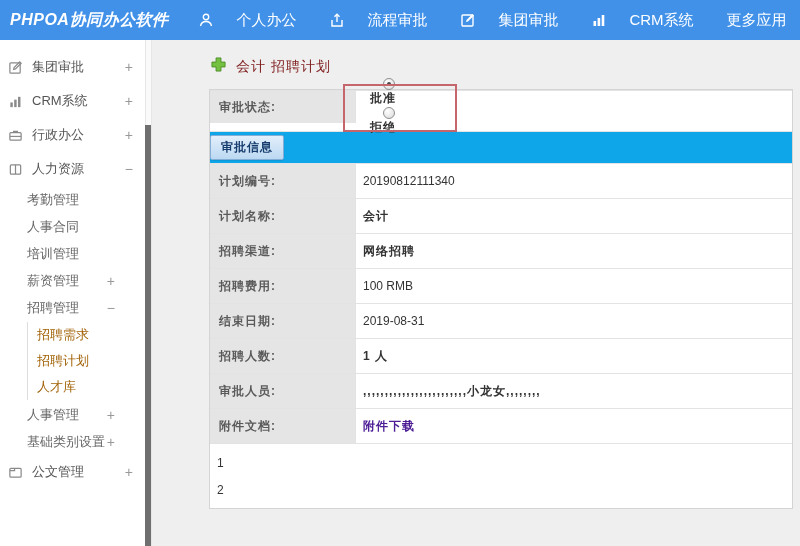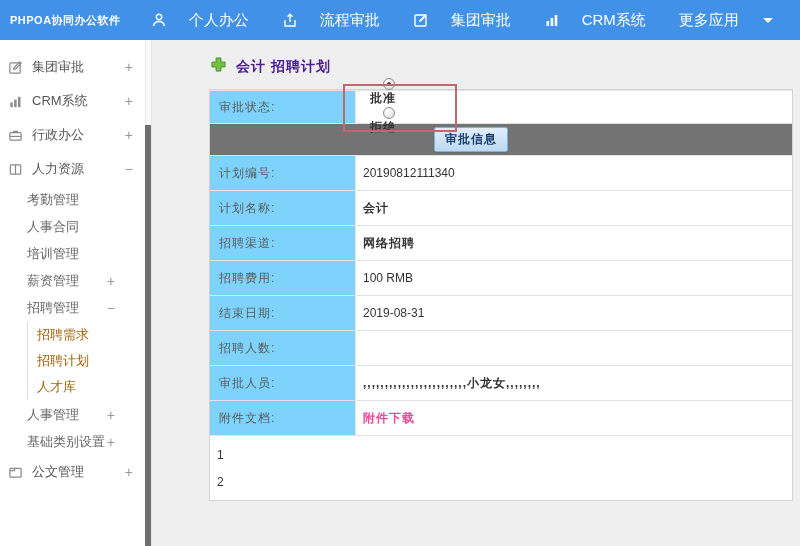--- a/index.html
+++ b/index.html
@@ -4,22 +4,22 @@
 <style>
   * { margin:0; padding:0; box-sizing:border-box; }
   html,body { width:800px; height:546px; overflow:hidden;
     font-family:"Liberation Sans","DejaVu Sans",sans-serif; background:#efefef; }
 
   .app { width:800px; height:546px; display:flex; flex-direction:column; }
 
   
   .topbar { height:40px; flex:0 0 40px; background:#4191e9; display:flex;
     align-items:center; color:#fff; }
-  .brand { width:192px; padding-left:10px; font-size:11px; font-weight:bold;
-    letter-spacing:.5px; white-space:nowrap; }
+  .brand { width:192px; padding-left:10px; font-size:16px; font-weight:bold;
+    letter-spacing:.5px; white-space:nowrap;font-style:italic; }
   .hamburger { width:16px; display:flex; flex-direction:column; gap:3px;
     margin-right:30px; cursor:pointer; }
   .hamburger span { height:2px; background:#fff; border-radius:1px; }
   .topnav { display:flex; align-items:center; }
   .nav-item { display:flex; align-items:center; gap:22px; font-size:15px;
     margin-right:33px; cursor:pointer; white-space:nowrap; }
   .nav-item svg { display:block; }
   .caret { width:0; height:0; border-left:5px solid transparent;
     border-right:5px solid transparent; border-top:5px solid #fff; margin-left:2px; }
 
@@ -42,35 +42,35 @@
   .sub1 .s1-item { display:flex; align-items:center; height:27px; color:#666;
     font-size:13px; padding-right:36px; cursor:pointer; }
   .sub1 .s1-label { flex:1; white-space:nowrap; }
   .sub2 { border-left:1px solid #ddd; margin:1px 0 1px 0; }
   .sub2 .s2-item { display:flex; align-items:center; height:26px; color:#a16207;
     font-size:13px; padding-left:9px; cursor:pointer; white-space:nowrap; }
 
   
   .content { flex:1; background:#efefef; padding:15px 7px 0 57px; min-width:0; }
   .page-head { display:flex; align-items:center; gap:10px; margin:2px 0 13px 2px; }
-  .page-title { font-size:14px; font-weight:bold; color:#4c1d95; letter-spacing:1px; }
+  .page-title { font-size:14px; font-weight:normal; color:#7f1d1d; letter-spacing:1px; }
 
   
   .form-table { position:relative; background:#fff; border:1px solid #d4d4d4; }
   .row { display:flex; align-items:stretch; border-top:1px solid #e3e3e3; }
   .row:first-child { border-top:none; }
   .cell { display:flex; align-items:center; font-size:12px; }
-  .cell.label { width:146px; flex:0 0 146px; background:#7dd3fc;
+  .cell.label { width:146px; flex:0 0 146px; background:#e5e5e5;
     border-right:1px solid #e3e3e3; padding-left:9px; color:#5a5a5a;
-    font-weight:normal; letter-spacing:1px; }
+    font-weight:bold; letter-spacing:1px; }
   .cell.value { flex:1; padding-left:7px; color:#333; }
   .v-bold { font-weight:bold; letter-spacing:1px; }
   .row-radio { height:33px; }
-  .row-button { height:32px; background:#737373; display:flex; align-items:center;
-    justify-content:center; padding-right:60px; }
+  .row-button { height:32px; background:#0ea5e9; display:flex; align-items:center;
+    justify-content:flex-start; padding-right:60px;margin-top:8px; }
   .row-std { height:35px; }
   .row-tall { height:65px; }
   .row-tall .cell.value { flex-direction:column; align-items:flex-start;
     justify-content:center; gap:13px; }
 
   
   .radio-group { display:flex; align-items:center;flex-direction:column; }
   .radio { width:12px; height:12px; border-radius:50%; border:1px solid #8e8e8e;
     background:radial-gradient(circle at 35% 30%, #ffffff, #d9d9d9);
     position:relative; cursor:pointer; flex:0 0 12px; }
@@ -82,21 +82,21 @@
   
   .annotation { position:absolute; left:133px; top:-6px; width:114px; height:48px;
     border:2px solid #c4666c; pointer-events:none; z-index:5; }
 
   
   .btn-approve-info { font-size:12px; font-weight:bold; color:#173c6e;
     background:linear-gradient(#e2eefb,#bcd9f2); border:1px solid #85aed6;
     border-radius:2px; padding:3px 10px; letter-spacing:1px; cursor:pointer;
     box-shadow:0 1px 1px rgba(0,0,0,.08); }
 
-  a.attach-link { color:#ec4899; font-weight:bold; text-decoration:none;
+  a.attach-link { color:#4c1d95; font-weight:bold; text-decoration:none;
     letter-spacing:1px; cursor:pointer; }
 </style>
 </head>
 <body>
 
 <div class="app">
 
   <header class="topbar">
     <div class="brand">PHPOA协同办公软件</div>
 
@@ -307,20 +307,21 @@
         <div class="row row-std">
           <div class="cell label">招聘费用:</div>
           <div class="cell value">100 RMB</div>
         </div>
         <div class="row row-std">
           <div class="cell label">结束日期:</div>
           <div class="cell value">2019-08-31</div>
         </div>
         <div class="row row-std">
           <div class="cell label">招聘人数:</div>
+          <div class="cell value v-bold">1 人</div>
         </div>
         <div class="row row-std">
           <div class="cell label">审批人员:</div>
           <div class="cell value v-bold">,,,,,,,,,,,,,,,,,,,,,,,,小龙女,,,,,,,,</div>
         </div>
         <div class="row row-std">
           <div class="cell label">附件文档:</div>
           <div class="cell value">
             <a class="attach-link">附件下载</a>
           </div>

